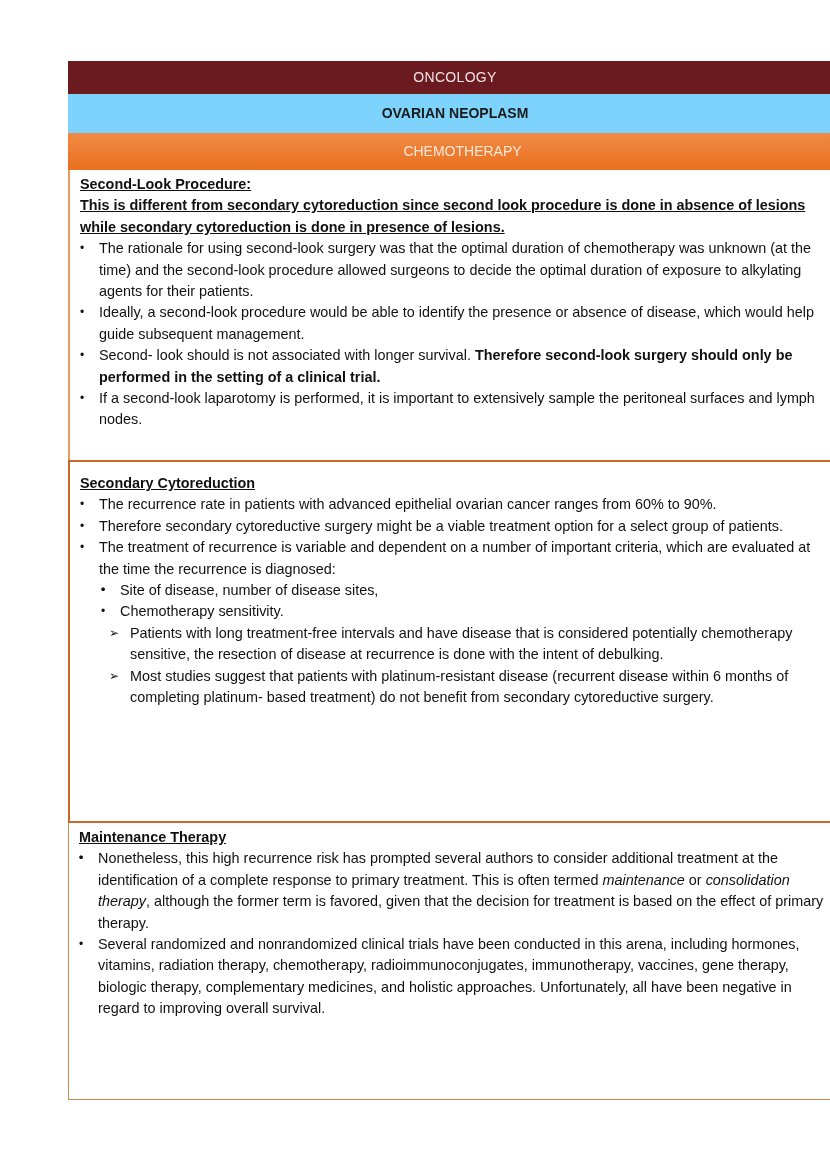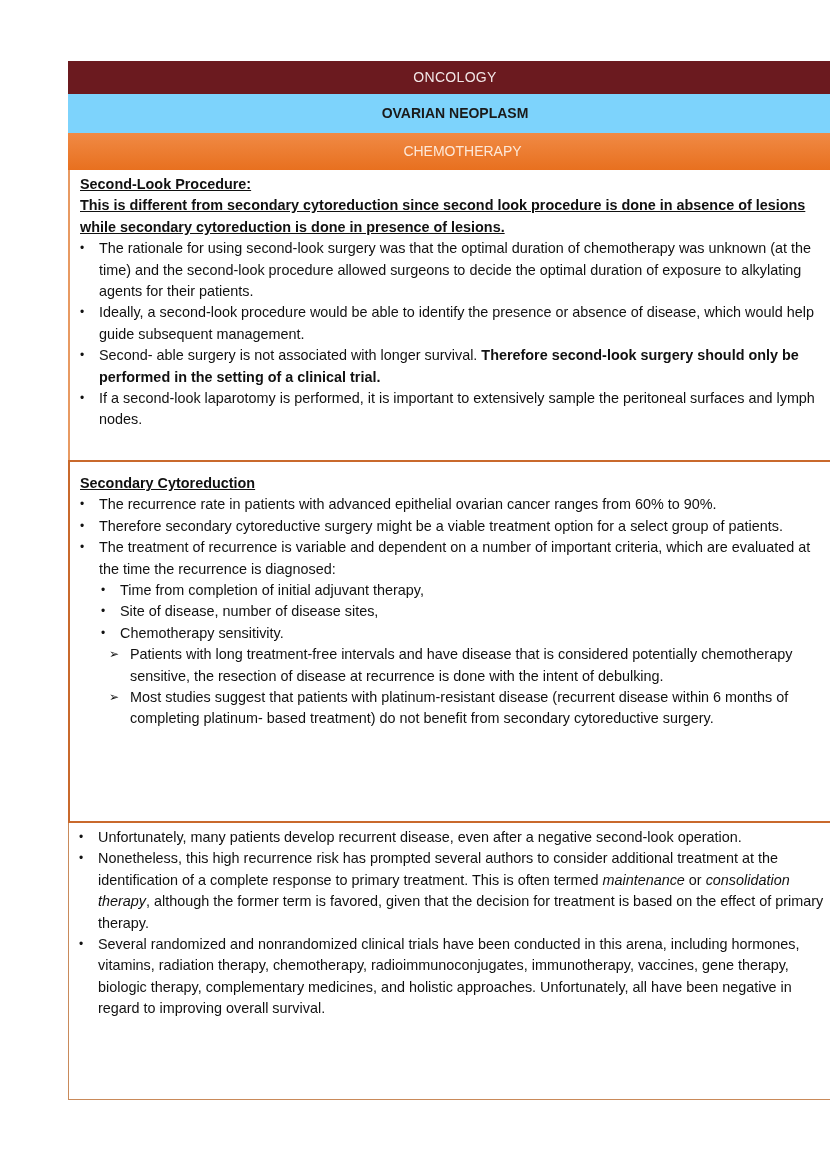--- a/index.html
+++ b/index.html
@@ -30,45 +30,46 @@
   <div class="band band-oncology">ONCOLOGY</div>
   <div class="band band-neoplasm">OVARIAN NEOPLASM</div>
   <div class="band band-chemo">CHEMOTHERAPY</div>
 
   <div class="box box1">
     <div class="heading">Second-Look Procedure:</div>
     <div class="heading">This is different from secondary cytoreduction since second look procedure is done in absence of lesions while secondary cytoreduction is done in presence of lesions.</div>
     <ul>
       <li><span class="bullet">•</span><span>The rationale for using second-look surgery was that the optimal duration of chemotherapy was unknown (at the time) and the second-look procedure allowed surgeons to decide the optimal duration of exposure to alkylating agents for their patients.</span></li>
       <li><span class="bullet">•</span><span>Ideally, a second-look procedure would be able to identify the presence or absence of disease, which would help guide subsequent management.</span></li>
-      <li><span class="bullet">•</span><span>Second- able surgery is not associated with longer survival. </span><b>Therefore second-look surgery should only be performed in the setting of a clinical trial.</b></li>
+      <li><span class="bullet">•</span><span>Second- look should is not associated with longer survival. </span><b>Therefore second-look surgery should only be performed in the setting of a clinical trial.</b></li>
       <li><span class="bullet">•</span><span>If a second-look laparotomy is performed, it is important to extensively sample the peritoneal surfaces and lymph nodes.</span></li>
     </ul>
   </div>
 
   <div class="box box2">
     <div class="heading">Secondary Cytoreduction</div>
     <ul>
       <li><span class="bullet">•</span><span>The recurrence rate in patients with advanced epithelial ovarian cancer ranges from 60% to 90%.</span></li>
       <li><span class="bullet">•</span><span>Therefore secondary cytoreductive surgery might be a viable treatment option for a select group of patients.</span></li>
       <li><span class="bullet">•</span><span>The treatment of recurrence is variable and dependent on a number of important criteria, which are evaluated at the time the recurrence is diagnosed:</span></li>
     </ul>
     <ul class="sub">
-      <li><span class="bullet">•</span><span>Time from completion of initial adjuvant therapy,</span></li>
+      <li><span class="bullet">•</span></li>
       <li><span class="bullet">•</span><span>Site of disease, number of disease sites,</span></li>
       <li><span class="bullet">•</span><span>Chemotherapy sensitivity.</span></li>
     </ul>
     <ul class="arrow">
       <li><span class="bullet">➢</span><span>Patients with long treatment-free intervals and have disease that is considered potentially chemotherapy sensitive, the resection of disease at recurrence is done with the intent of debulking.</span></li>
       <li><span class="bullet">➢</span><span>Most studies suggest that patients with platinum-resistant disease (recurrent disease within 6 months of completing platinum- based treatment) do not benefit from secondary cytoreductive surgery.</span></li>
     </ul>
   </div>
 
   <div class="box box3">
+    <div class="heading">Maintenance Therapy</div>
     <ul>
-      <li><span class="bullet">•</span><span>Unfortunately, many patients develop recurrent disease, even after a negative second-look operation.</span></li>
+      <li><span class="bullet">•</span></li>
       <li><span class="bullet">•</span><span>Nonetheless, this high recurrence risk has prompted several authors to consider additional treatment at the identification of a complete response to primary treatment. This is often termed </span><i>maintenance</i><span> or </span><i>consolidation therapy</i><span>, although the former term is favored, given that the decision for treatment is based on the effect of primary therapy.</span></li>
       <li><span class="bullet">•</span><span>Several randomized and nonrandomized clinical trials have been conducted in this arena, including hormones, vitamins, radiation therapy, chemotherapy, radioimmunoconjugates, immunotherapy, vaccines, gene therapy, biologic therapy, complementary medicines, and holistic approaches. Unfortunately, all have been negative in regard to improving overall survival.</span></li>
     </ul>
   </div>
 </div>
 
 <div class="page-number">542</div>
 
 </body></html>

